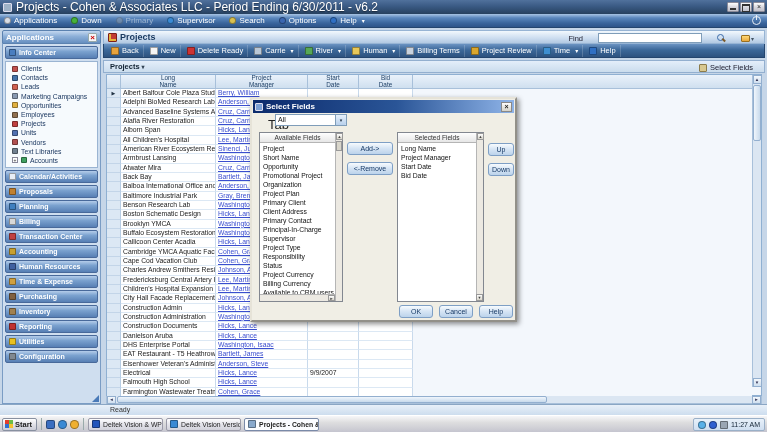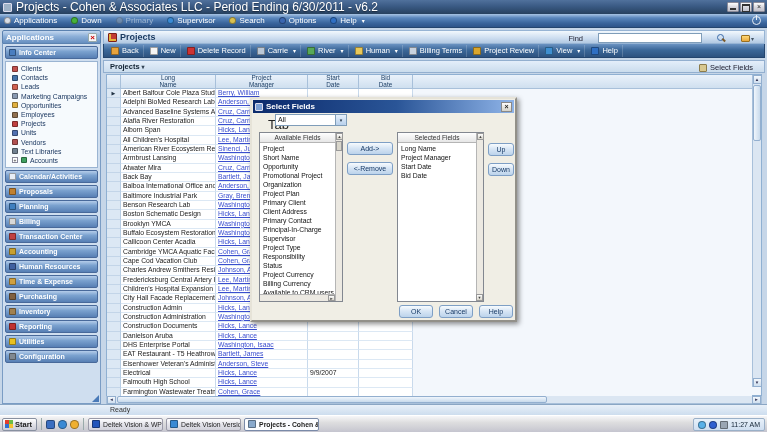--- a/index.html
+++ b/index.html
@@ -339,21 +339,21 @@
         <span>Back</span>
 
       </div>
       <div class="tb-item">
         <span class="chip" style="background: rgb(245, 245, 245);"></span>
         <span>New</span>
 
       </div>
       <div class="tb-item">
         <span class="chip" style="background: rgb(204, 51, 51);"></span>
-        <span>Delete Record</span>
+        <span>Delete Ready</span>
 
       </div>
       <div class="tb-item dropdown">
         <span class="chip" style="background: rgb(185, 199, 214);"></span>
         <span>Carrie</span>
         <span class="dd">▾</span>
       </div>
       <div class="tb-item dropdown">
         <span class="chip" style="background: rgb(87, 168, 87);"></span>
         <span>River</span>
@@ -369,21 +369,21 @@
         <span>Billing Terms</span>
 
       </div>
       <div class="tb-item">
         <span class="chip" style="background: rgb(217, 166, 46);"></span>
         <span>Project Review</span>
 
       </div>
       <div class="tb-item dropdown">
         <span class="chip" style="background: rgb(63, 143, 208);"></span>
-        <span>View</span>
+        <span>Time</span>
         <span class="dd">▾</span>
       </div>
       <div class="tb-item">
         <span class="chip" style="background: rgb(47, 111, 195);"></span>
         <span>Help</span>
 
       </div>
     </div>
 
   <div class="tabrow">

